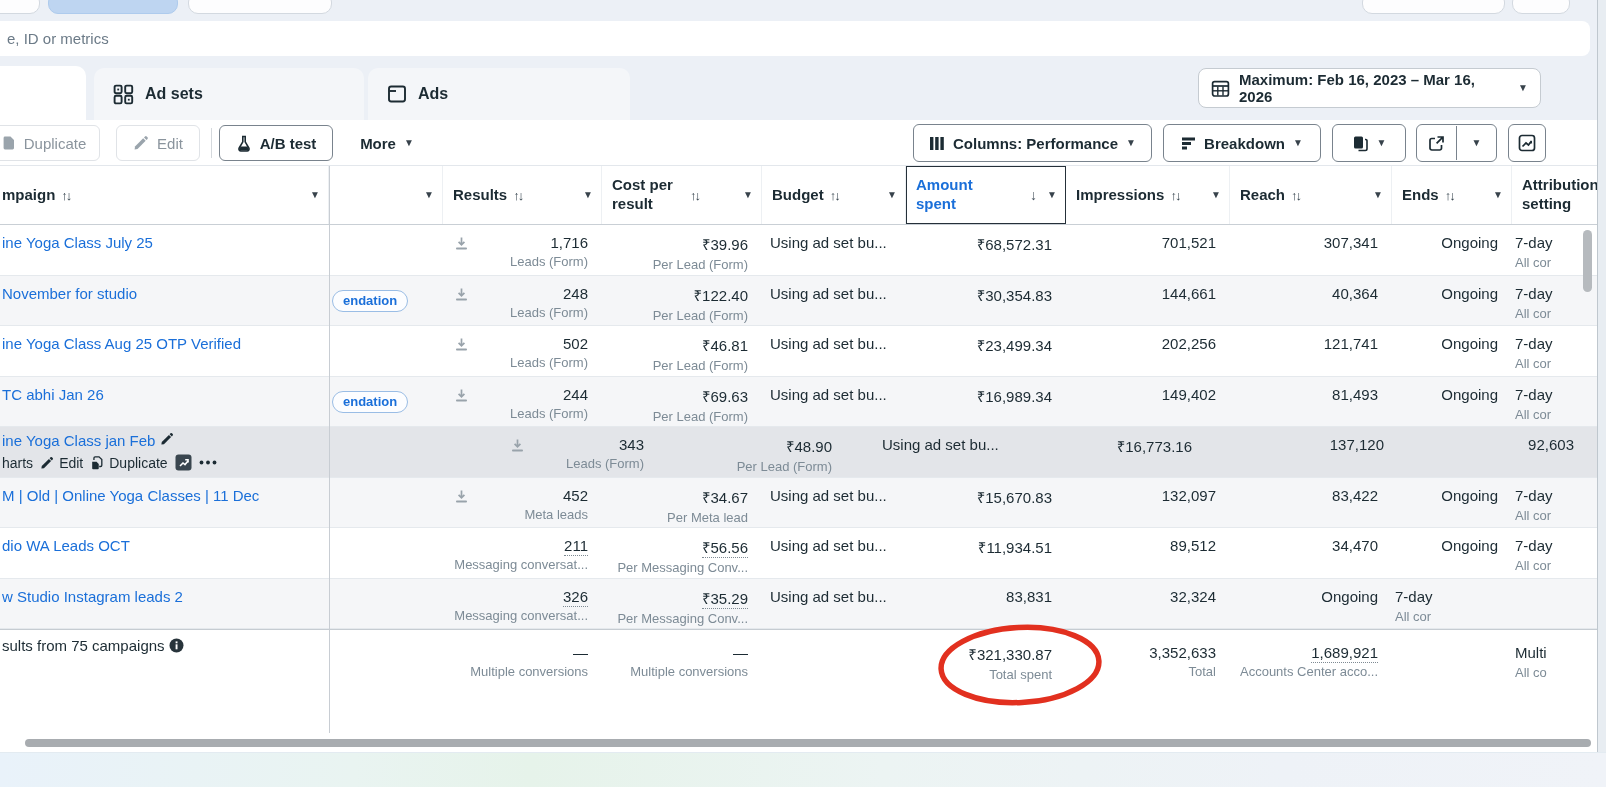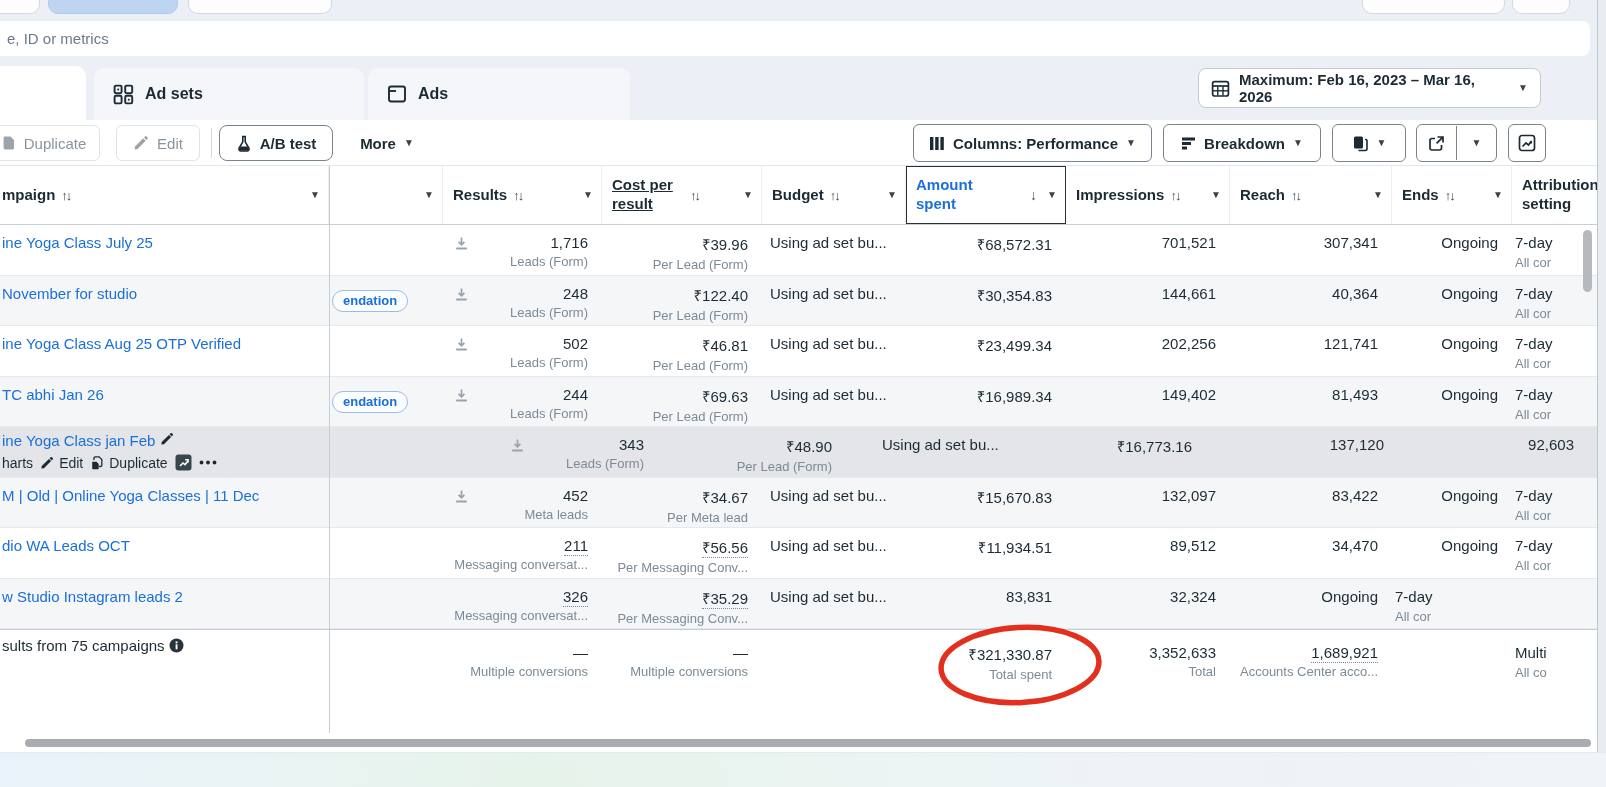--- a/index.html
+++ b/index.html
@@ -159,21 +159,21 @@
     <div class="tbtn dim" style="left:116px; width:84px;">
       <span class="icn">
         <svg width="16" height="16" viewBox="0 0 16 16">
             <path d="M2 11.5 10.2 3.3l2.5 2.5L4.5 14 1.6 14.4z" fill="#9aa4ac"></path>
             <path d="M11 2.5l1-1a1.2 1.2 0 0 1 1.7 0l.8.8a1.2 1.2 0 0 1 0 1.7l-1 1z" fill="#9aa4ac"></path>
           </svg>
       </span>
       <span>Edit</span>
     </div>
     <div class="divider"></div>
-    <div class="tbtn" style="left:219px; width:114px;border-radius:8px;">
+    <div class="tbtn" style="left:219px; width:114px;">
       <span class="icn">
         <svg width="16" height="17" viewBox="0 0 16 17">
             <path d="M6 1.5h4M6.8 1.8v5L3.2 13a2 2 0 0 0 1.8 3h6a2 2 0 0 0 1.8-3L9.2 6.8v-5" fill="none" stroke="#1c2b33" stroke-width="1.6"></path>
             <path d="M4.6 11.5h6.8l1.2 2.4a1.2 1.2 0 0 1-1.1 1.7H4.5a1.2 1.2 0 0 1-1.1-1.7z" fill="#1c2b33"></path>
           </svg>
       </span>
       <span>A/B test</span>
     </div>
     <div class="tbtn flat" style="left:350px; width:74px;">
       <span>More</span>
@@ -245,21 +245,21 @@
           <span class="spacer"></span>
           <span class="caret">▼</span>
         </div>
         <div class="hcell">
           <span class="hlabel">Results</span>
           <span class="sort">↑↓</span>
           <span class="spacer"></span>
           <span class="caret">▼</span>
         </div>
         <div class="hcell">
-          <span class="hlabel" style="max-width: 72px; text-decoration: underline;">Cost per result</span>
+          <span class="hlabel" style="max-width: 72px;">Cost per result</span>
           <span class="sort">↑↓</span>
           <span class="spacer"></span>
           <span class="caret">▼</span>
         </div>
         <div class="hcell">
           <span class="hlabel">Budget</span>
           <span class="sort">↑↓</span>
           <span class="spacer"></span>
           <span class="caret">▼</span>
         </div>

